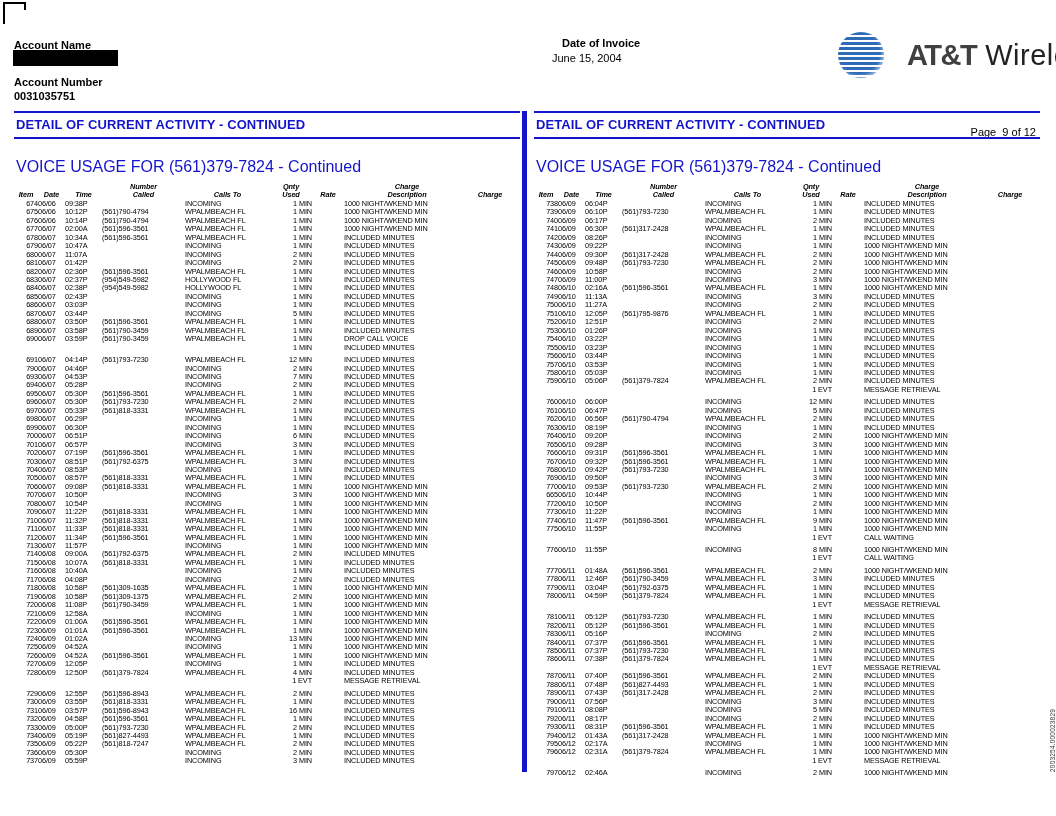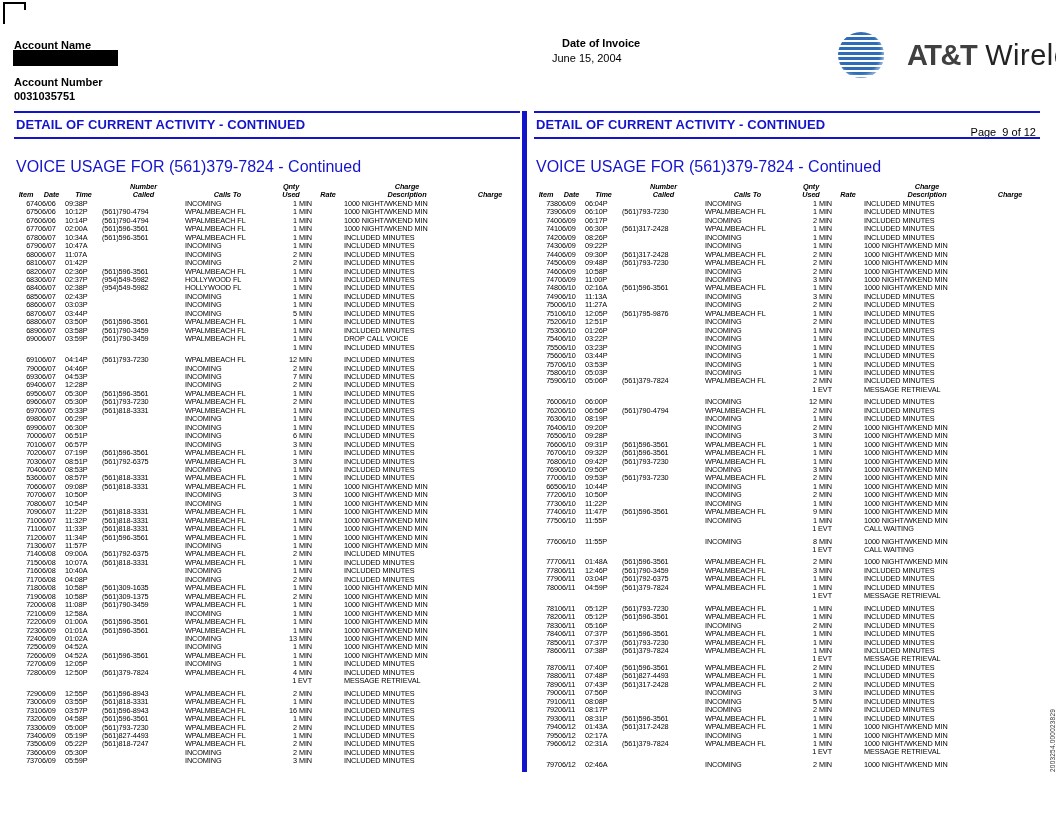--- a/index.html
+++ b/index.html
@@ -359,21 +359,21 @@
             <td class="c-called"></td>
             <td class="c-to">INCOMING</td>
             <td class="c-qty">7 MIN</td>
             <td class="c-rate"></td>
             <td class="c-desc">INCLUDED MINUTES</td>
             <td class="c-charge"></td>
           </tr>
           <tr>
             <td class="c-item">694</td>
             <td class="c-date">06/07</td>
-            <td class="c-time">12:28P</td>
+            <td class="c-time">05:28P</td>
             <td class="c-called"></td>
             <td class="c-to">INCOMING</td>
             <td class="c-qty">2 MIN</td>
             <td class="c-rate"></td>
             <td class="c-desc">INCLUDED MINUTES</td>
             <td class="c-charge"></td>
           </tr>
           <tr>
             <td class="c-item">695</td>
             <td class="c-date">06/07</td>
@@ -478,21 +478,21 @@
             <td class="c-date">06/07</td>
             <td class="c-time">08:53P</td>
             <td class="c-called"></td>
             <td class="c-to">INCOMING</td>
             <td class="c-qty">1 MIN</td>
             <td class="c-rate"></td>
             <td class="c-desc">INCLUDED MINUTES</td>
             <td class="c-charge"></td>
           </tr>
           <tr>
-            <td class="c-item">536</td>
+            <td class="c-item">705</td>
             <td class="c-date">06/07</td>
             <td class="c-time">08:57P</td>
             <td class="c-called">(561)818-3331</td>
             <td class="c-to">WPALMBEACH FL</td>
             <td class="c-qty">1 MIN</td>
             <td class="c-rate"></td>
             <td class="c-desc">INCLUDED MINUTES</td>
             <td class="c-charge"></td>
           </tr>
           <tr>
@@ -1168,20 +1168,31 @@
             <td class="c-date">06/10</td>
             <td class="c-time">06:00P</td>
             <td class="c-called"></td>
             <td class="c-to">INCOMING</td>
             <td class="c-qty">12 MIN</td>
             <td class="c-rate"></td>
             <td class="c-desc">INCLUDED MINUTES</td>
             <td class="c-charge"></td>
           </tr>
           <tr>
+            <td class="c-item">761</td>
+            <td class="c-date">06/10</td>
+            <td class="c-time">06:47P</td>
+            <td class="c-called"></td>
+            <td class="c-to">INCOMING</td>
+            <td class="c-qty">5 MIN</td>
+            <td class="c-rate"></td>
+            <td class="c-desc">INCLUDED MINUTES</td>
+            <td class="c-charge"></td>
+          </tr>
+          <tr>
             <td class="c-item">762</td>
             <td class="c-date">06/10</td>
             <td class="c-time">06:56P</td>
             <td class="c-called">(561)790-4794</td>
             <td class="c-to">WPALMBEACH FL</td>
             <td class="c-qty">2 MIN</td>
             <td class="c-rate"></td>
             <td class="c-desc">INCLUDED MINUTES</td>
             <td class="c-charge"></td>
           </tr>

